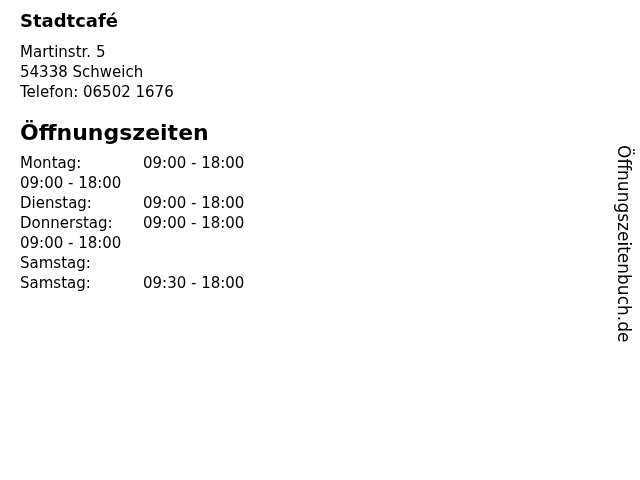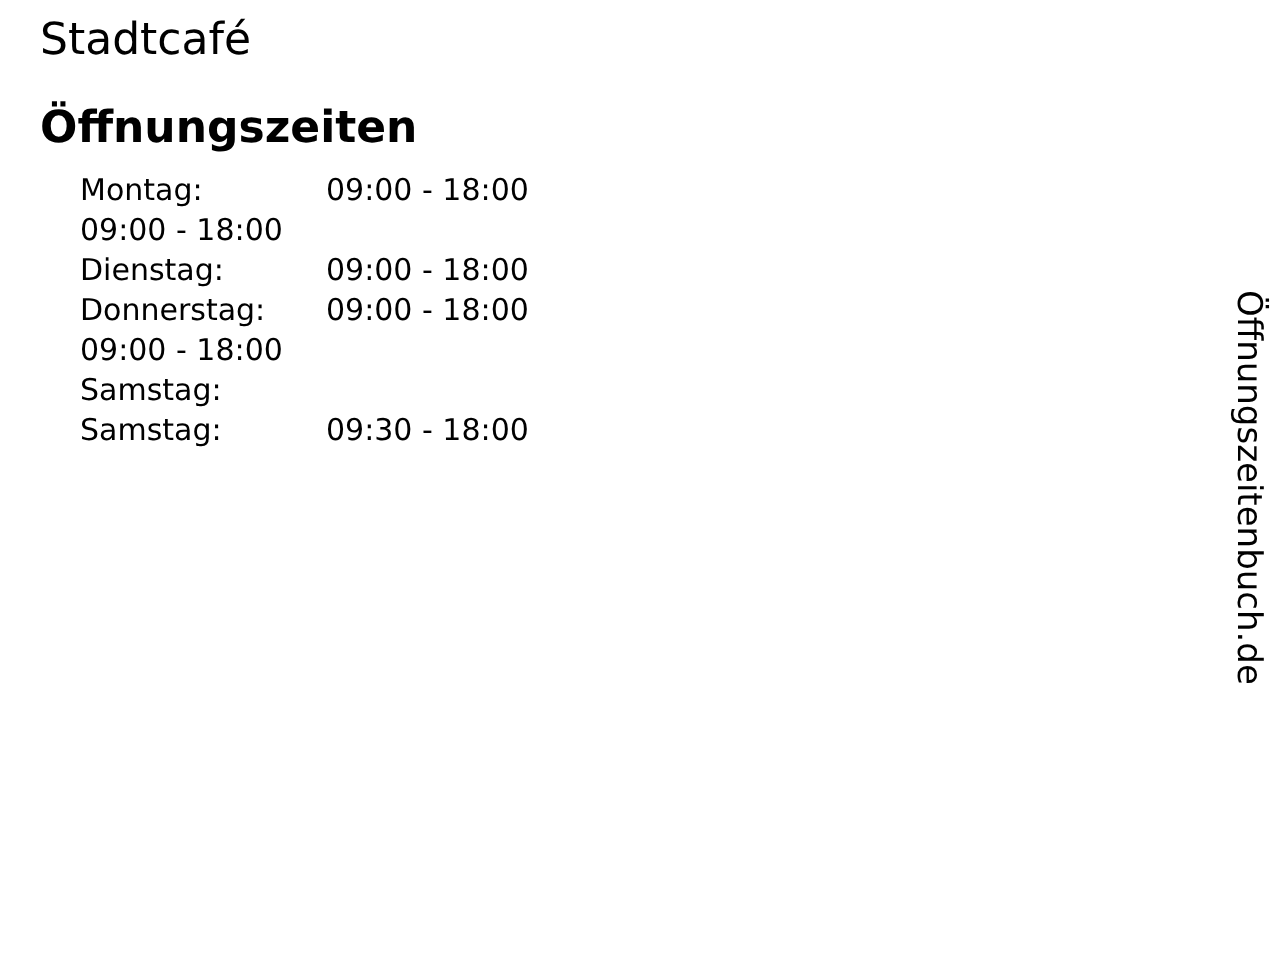--- a/index.html
+++ b/index.html
@@ -14,22 +14,22 @@
     font-family: "DejaVu Sans", "Liberation Sans", sans-serif;
     overflow: hidden;
   }
   .page {
     position: relative;
     width: 640px;
     height: 480px;
     background: #ffffff;
   }
   .business-name {
-    font-size: 22px;
-    font-weight: normal;
+    font-size: 18px;
+    font-weight: bold;
     line-height: 26px;
     margin: 8px 0 0 20px;
   }
   .address-block {
     margin: 8px 0 0 20px;
     font-size: 15px;
     line-height: 20px;
   }
   .hours-heading {
     font-size: 22px;
@@ -37,21 +37,20 @@
     line-height: 24px;
     margin: 19px 0 0 20px;
   }
   .hours-table {
     margin: 8px 0 0 20px;
     font-size: 15px;
     line-height: 20px;
   }
   .hours-row {
     display: flex;
-    margin-left: 20px;
   }
   .day {
     display: inline-block;
     width: 123px;
     flex: 0 0 123px;
   }
   .time {
     white-space: pre;
     text-align: right;
   }
@@ -66,20 +65,25 @@
     color: #000000;
   }
 </style>
 </head>
 <body>
 
 <div class="page">
 
   <h1 class="business-name">Stadtcafé</h1>
 
+  <div class="address-block">
+    <div>Martinstr. 5</div>
+    <div>54338 Schweich</div>
+    <div>Telefon: 06502 1676</div>
+  </div>
 
   <h2 class="hours-heading">Öffnungszeiten</h2>
 
   <div class="hours-table" id="hours-table">
   <div class="hours-row">
     <span class="day">Montag:</span>
     <span class="time">09:00 - 18:00</span>
   </div>
 
   <div class="hours-row">

